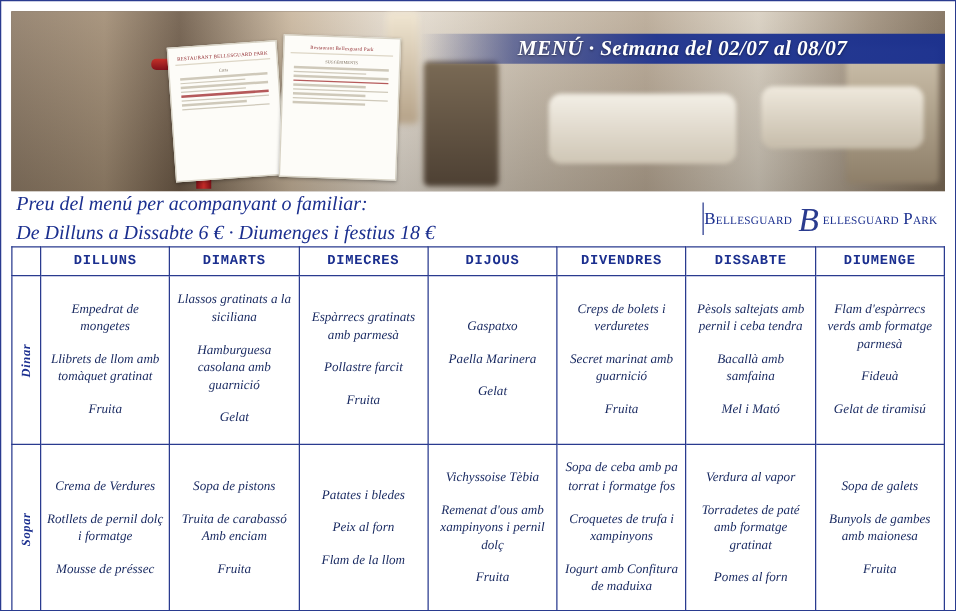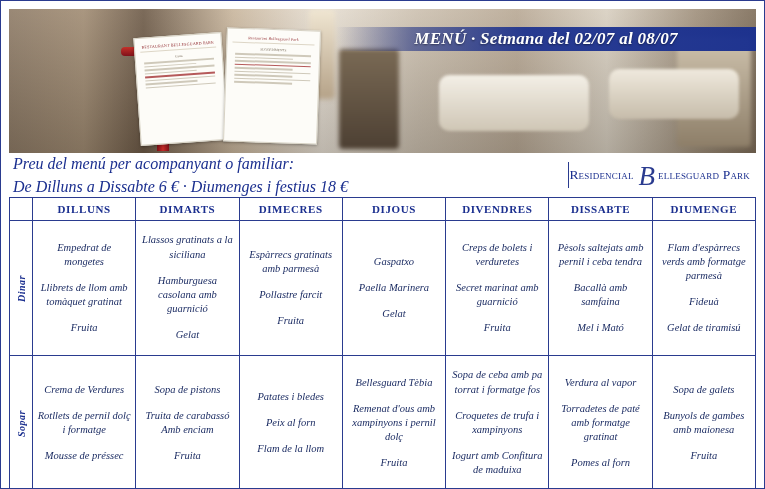--- a/index.html
+++ b/index.html
@@ -210,21 +210,21 @@
     border-collapse: collapse;
     table-layout: fixed;
   }
   table.menu th, table.menu td {
     border: 1px solid #2a3b8f;
     vertical-align: middle;
     text-align: center;
   }
   table.menu thead th {
     height: 20px;
-    font-family: Liberation Serif, serif;
+    font-family: Liberation Mono, monospace;
     font-size: 11px;
     font-weight: bold;
     color: #1b2f8f;
     letter-spacing: .6px;
     background: #ffffff;
     margin-top: 32px;
   }
   .corner-cell {
     width: 20px;
     border-top: 1px solid #2a3b8f;
@@ -308,21 +308,21 @@
     </div>
   </div>
 
   <div class="strip">
     <div class="price-block">
       <div>Preu del menú per acompanyant o familiar:</div>
       <div>De Dilluns a Dissabte 6 € · Diumenges i festius 18 €</div>
     </div>
     <div class="strip-divider" style="margin-left:auto;"></div>
     <div class="logo-block">
-      <span class="logo-text">Residencial</span>
+      <span class="logo-text">Bellesguard</span>
       <span class="logo-bmark">B</span>
       <span class="logo-text">ellesguard Park</span>
     </div>
   </div>
 
   <table class="menu">
     <thead>
       <tr>
         <th class="corner-cell"></th>
         <th>DILLUNS</th>
@@ -390,21 +390,21 @@
           <div class="dish">Sopa de pistons</div>
           <div class="dish">Truita de carabassó Amb enciam</div>
           <div class="dish">Fruita</div>
         </td>
         <td class="dish-cell">
           <div class="dish">Patates i bledes</div>
           <div class="dish">Peix al forn</div>
           <div class="dish">Flam de la llom</div>
         </td>
         <td class="dish-cell">
-          <div class="dish">Bellesguard Tèbia</div>
+          <div class="dish">Vichyssoise Tèbia</div>
           <div class="dish">Remenat d'ous amb xampinyons i pernil dolç</div>
           <div class="dish">Fruita</div>
         </td>
         <td class="dish-cell">
           <div class="dish">Sopa de ceba amb pa torrat i formatge fos</div>
           <div class="dish">Croquetes de trufa i xampinyons</div>
           <div class="dish">Iogurt amb Confitura de maduixa</div>
         </td>
         <td class="dish-cell">
           <div class="dish">Verdura al vapor</div>

